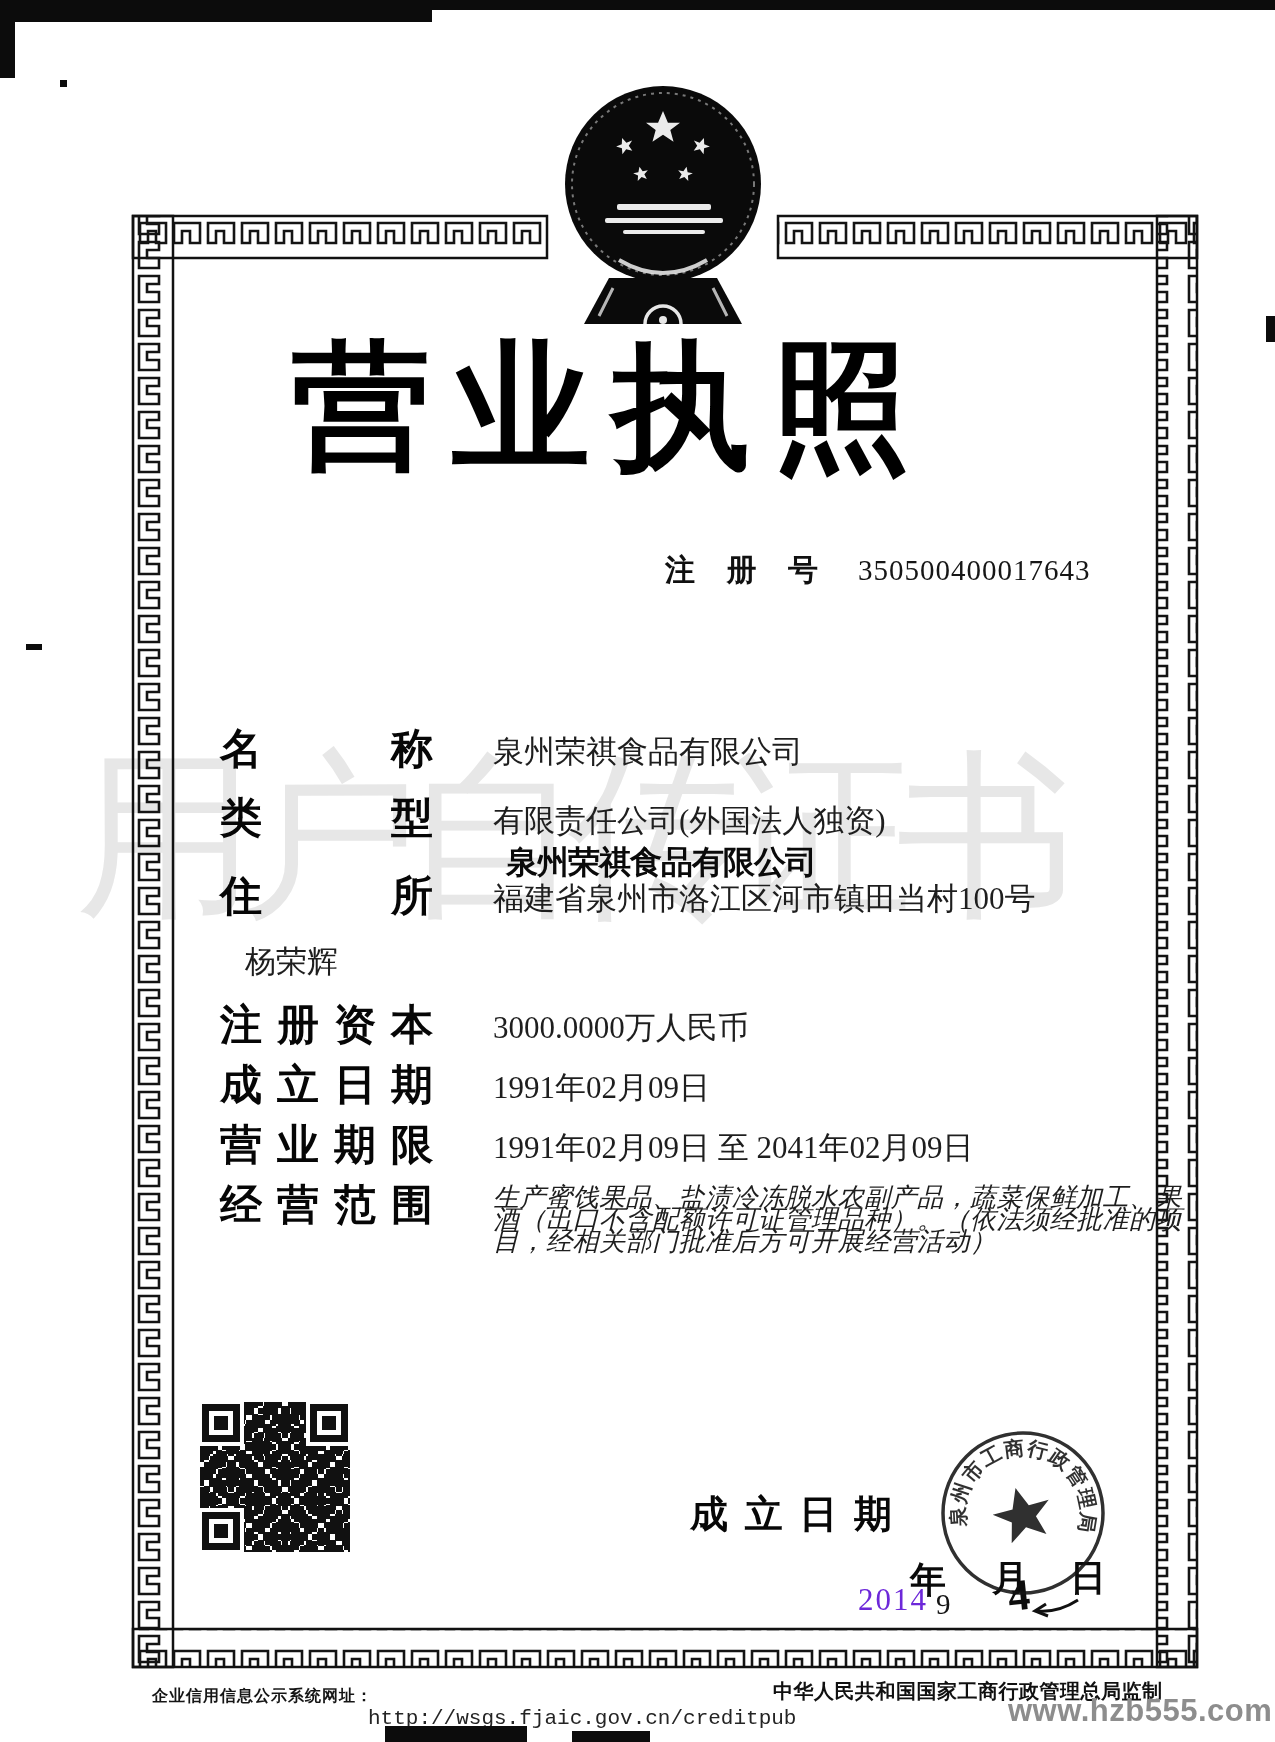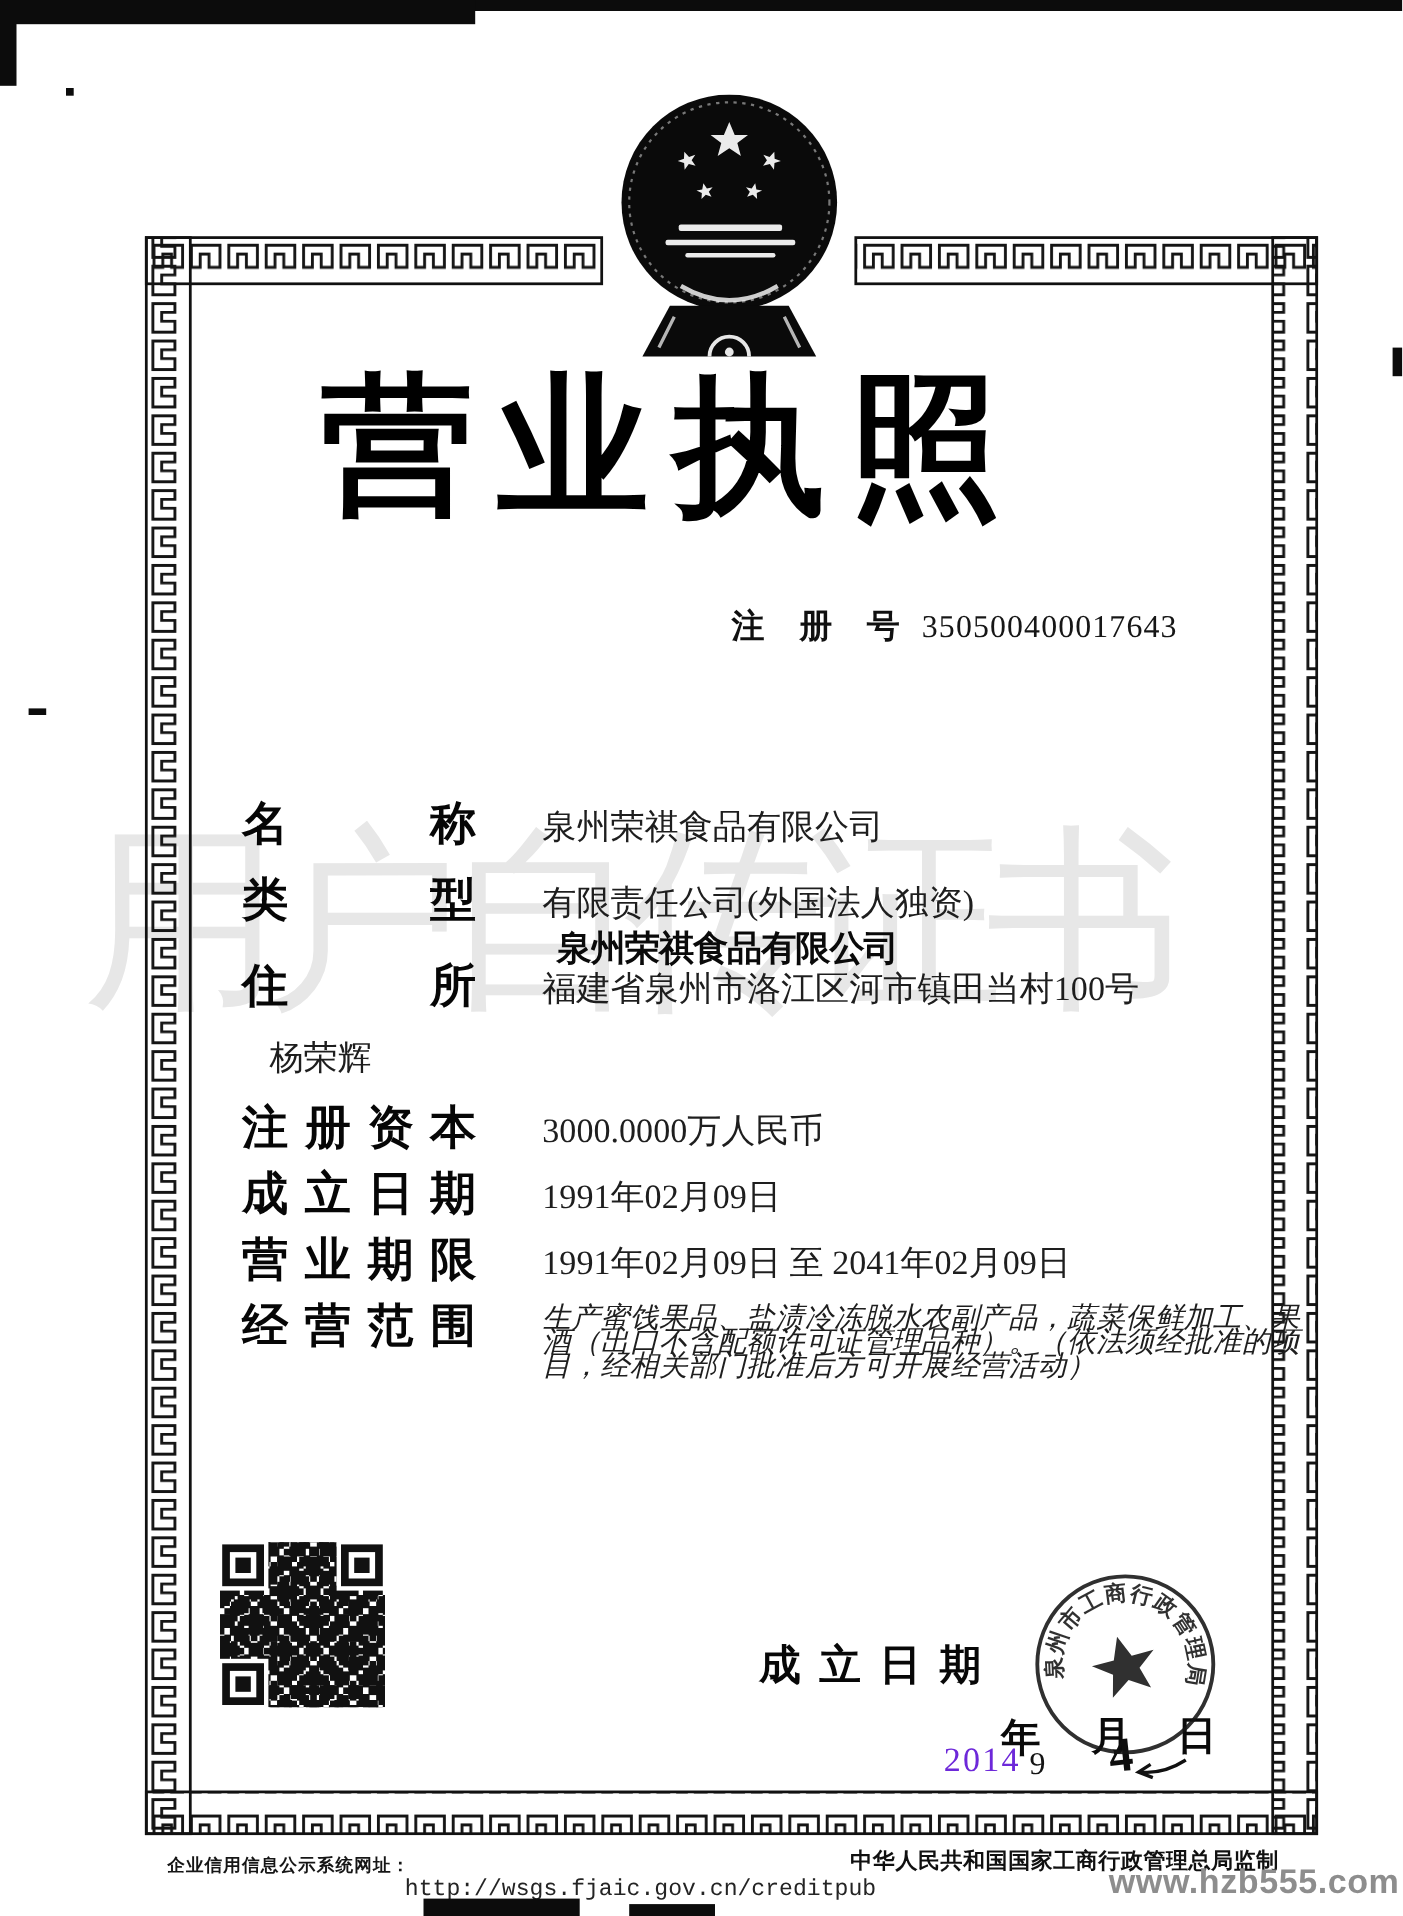--- a/index.html
+++ b/index.html
@@ -11,21 +11,21 @@
   
   .wm-cert{position:absolute;left:76px;top:748px;font:500 180px/1 "Liberation Serif",serif;
            color:#e7e7e7;letter-spacing:-16px;white-space:nowrap;}
 
   
   .title{position:absolute;left:292px;top:334px;width:618px;
          font:900 138px/1.05 "Liberation Sans",sans-serif;color:#000000;
          text-align:justify;text-align-last:justify;}
 
   
-  .regline{position:absolute;left:665px;top:552px;display:flex;align-items:baseline;}
+  .regline{position:absolute;left:665px;top:552px;display:flex;align-items:baseline;gap:20px;}
   .reglabel{width:153px;font:700 30px/1.2 "Liberation Sans",sans-serif;color:#101010;
             text-align:justify;text-align-last:justify;}
   .regnum{margin-left:20px;font:29px/1.2 "Liberation Serif",serif;color:#161616;letter-spacing:1px;}
 
   
   .row{position:absolute;left:220px;display:flex;align-items:flex-start;gap:35px;}
   .flabel{flex:none;width:213px;font:900 42px/1.1 "Liberation Sans",sans-serif;color:#060606;
           text-align:justify;text-align-last:justify;}
   .fvalue{margin-left:25px;padding-top:7px;font:31px/1.25 "Liberation Serif",serif;
           color:#1e1e1e;white-space:pre-wrap;}

